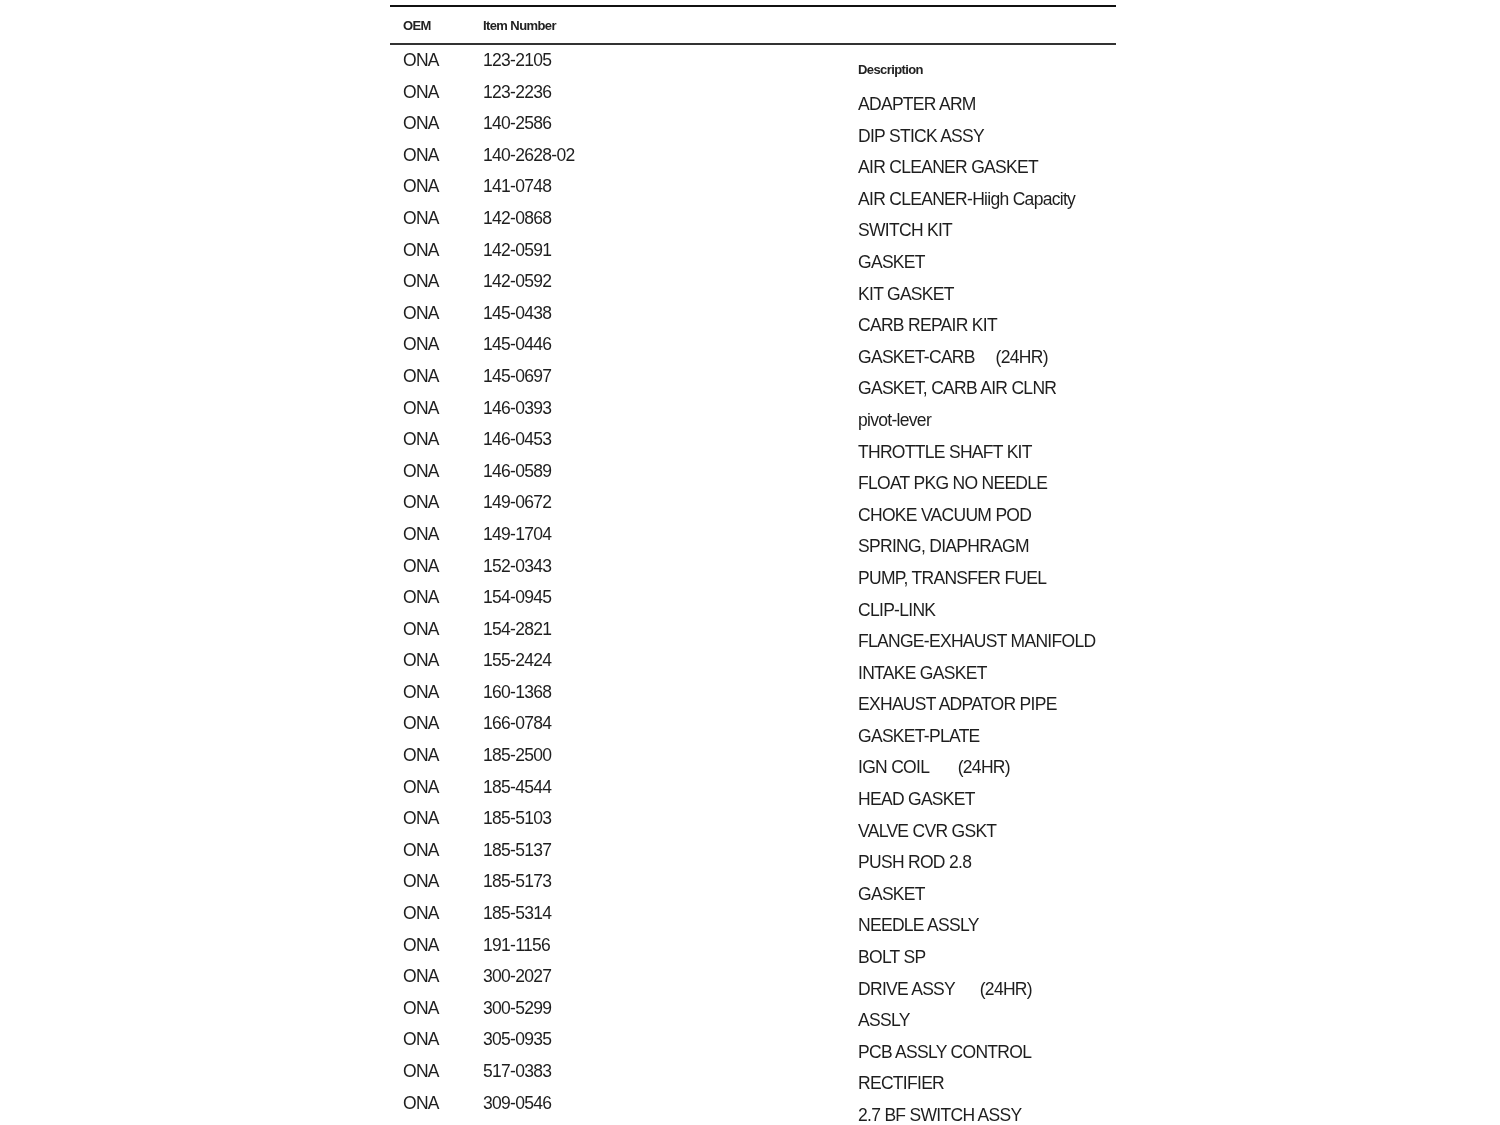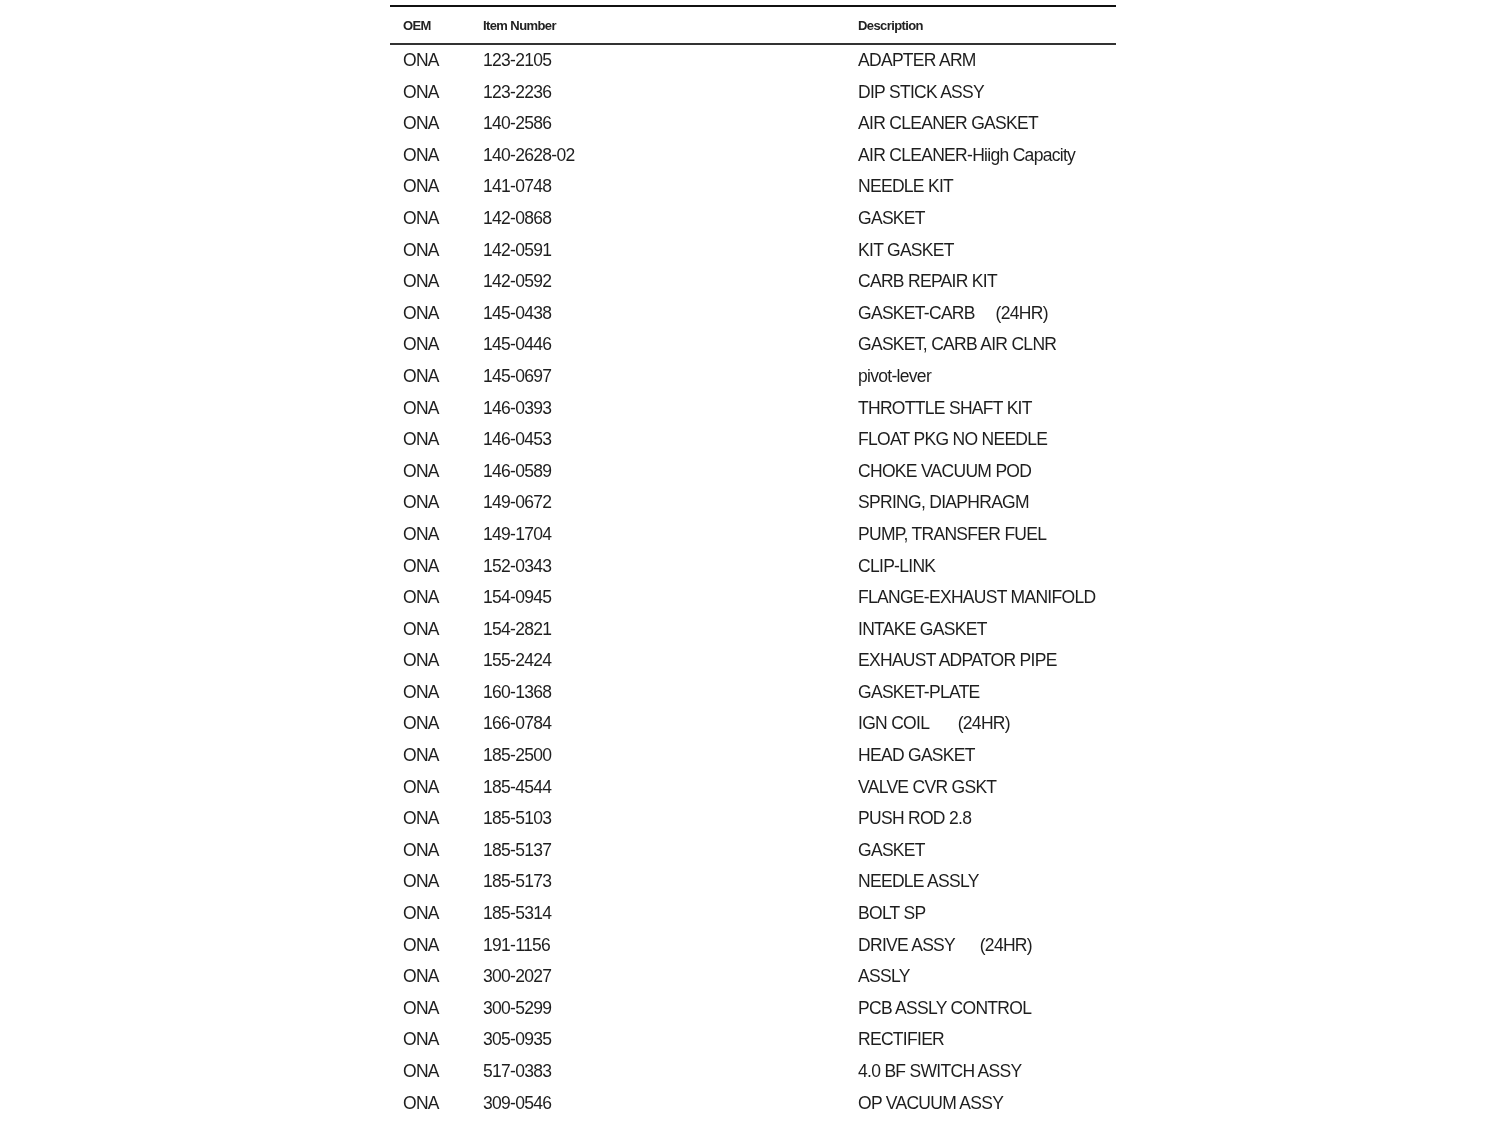--- a/index.html
+++ b/index.html
@@ -50,21 +50,21 @@
     .row span {
       position: absolute;
       top: 5px;
       font-size: 17.5px;
       letter-spacing: -0.7px;
       color: #1e1e1e;
       white-space: pre;
     }
     .c-oem { left: 13px; }
     .c-item { left: 93px; }
-    .c-desc { left: 468px; }
+    .c-desc { left: 468px; margin-top: 44px; }
   </style>
 </head>
 <body>
 
 <div class="parts-table">
   <div class="rule-top"></div>
   <div class="header-row">
     <span class="c-oem">OEM</span>
     <span class="c-item">Item Number</span>
     <span class="c-desc">Description</span>
@@ -86,21 +86,21 @@
         <span class="c-desc">AIR CLEANER GASKET</span>
       </div>
       <div class="row">
         <span class="c-oem">ONA</span>
         <span class="c-item">140-2628-02</span>
         <span class="c-desc">AIR CLEANER-Hiigh Capacity</span>
       </div>
       <div class="row">
         <span class="c-oem">ONA</span>
         <span class="c-item">141-0748</span>
-        <span class="c-desc">NEEDLE KIT</span>
+        <span class="c-desc">SWITCH KIT</span>
       </div>
       <div class="row">
         <span class="c-oem">ONA</span>
         <span class="c-item">142-0868</span>
         <span class="c-desc">GASKET</span>
       </div>
       <div class="row">
         <span class="c-oem">ONA</span>
         <span class="c-item">142-0591</span>
         <span class="c-desc">KIT GASKET</span>
@@ -226,21 +226,21 @@
         <span class="c-desc">PCB ASSLY CONTROL</span>
       </div>
       <div class="row">
         <span class="c-oem">ONA</span>
         <span class="c-item">305-0935</span>
         <span class="c-desc">RECTIFIER</span>
       </div>
       <div class="row">
         <span class="c-oem">ONA</span>
         <span class="c-item">517-0383</span>
-        <span class="c-desc">4.0 BF SWITCH ASSY</span>
+        <span class="c-desc">2.7 BF SWITCH ASSY</span>
       </div>
       <div class="row">
         <span class="c-oem">ONA</span>
         <span class="c-item">309-0546</span>
         <span class="c-desc">OP VACUUM ASSY</span>
       </div>
     </div>
 </div>
 
 </body></html>

